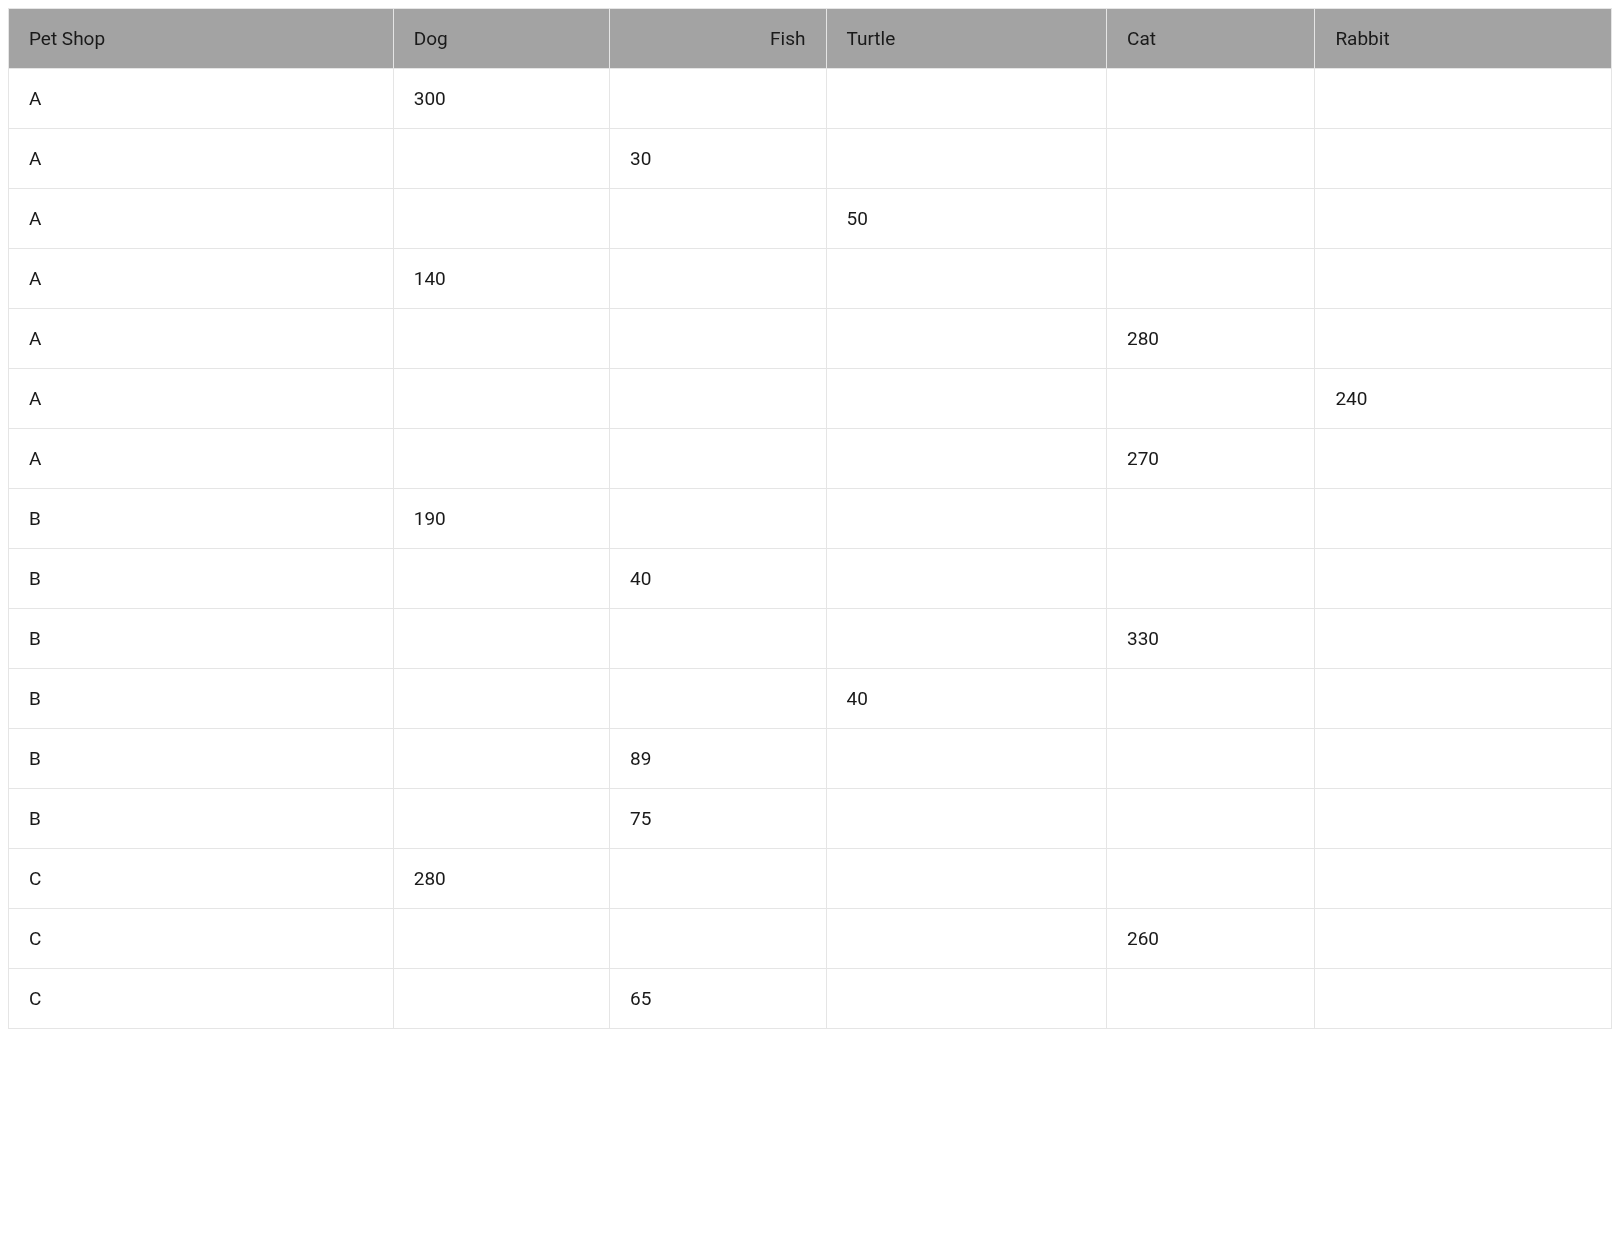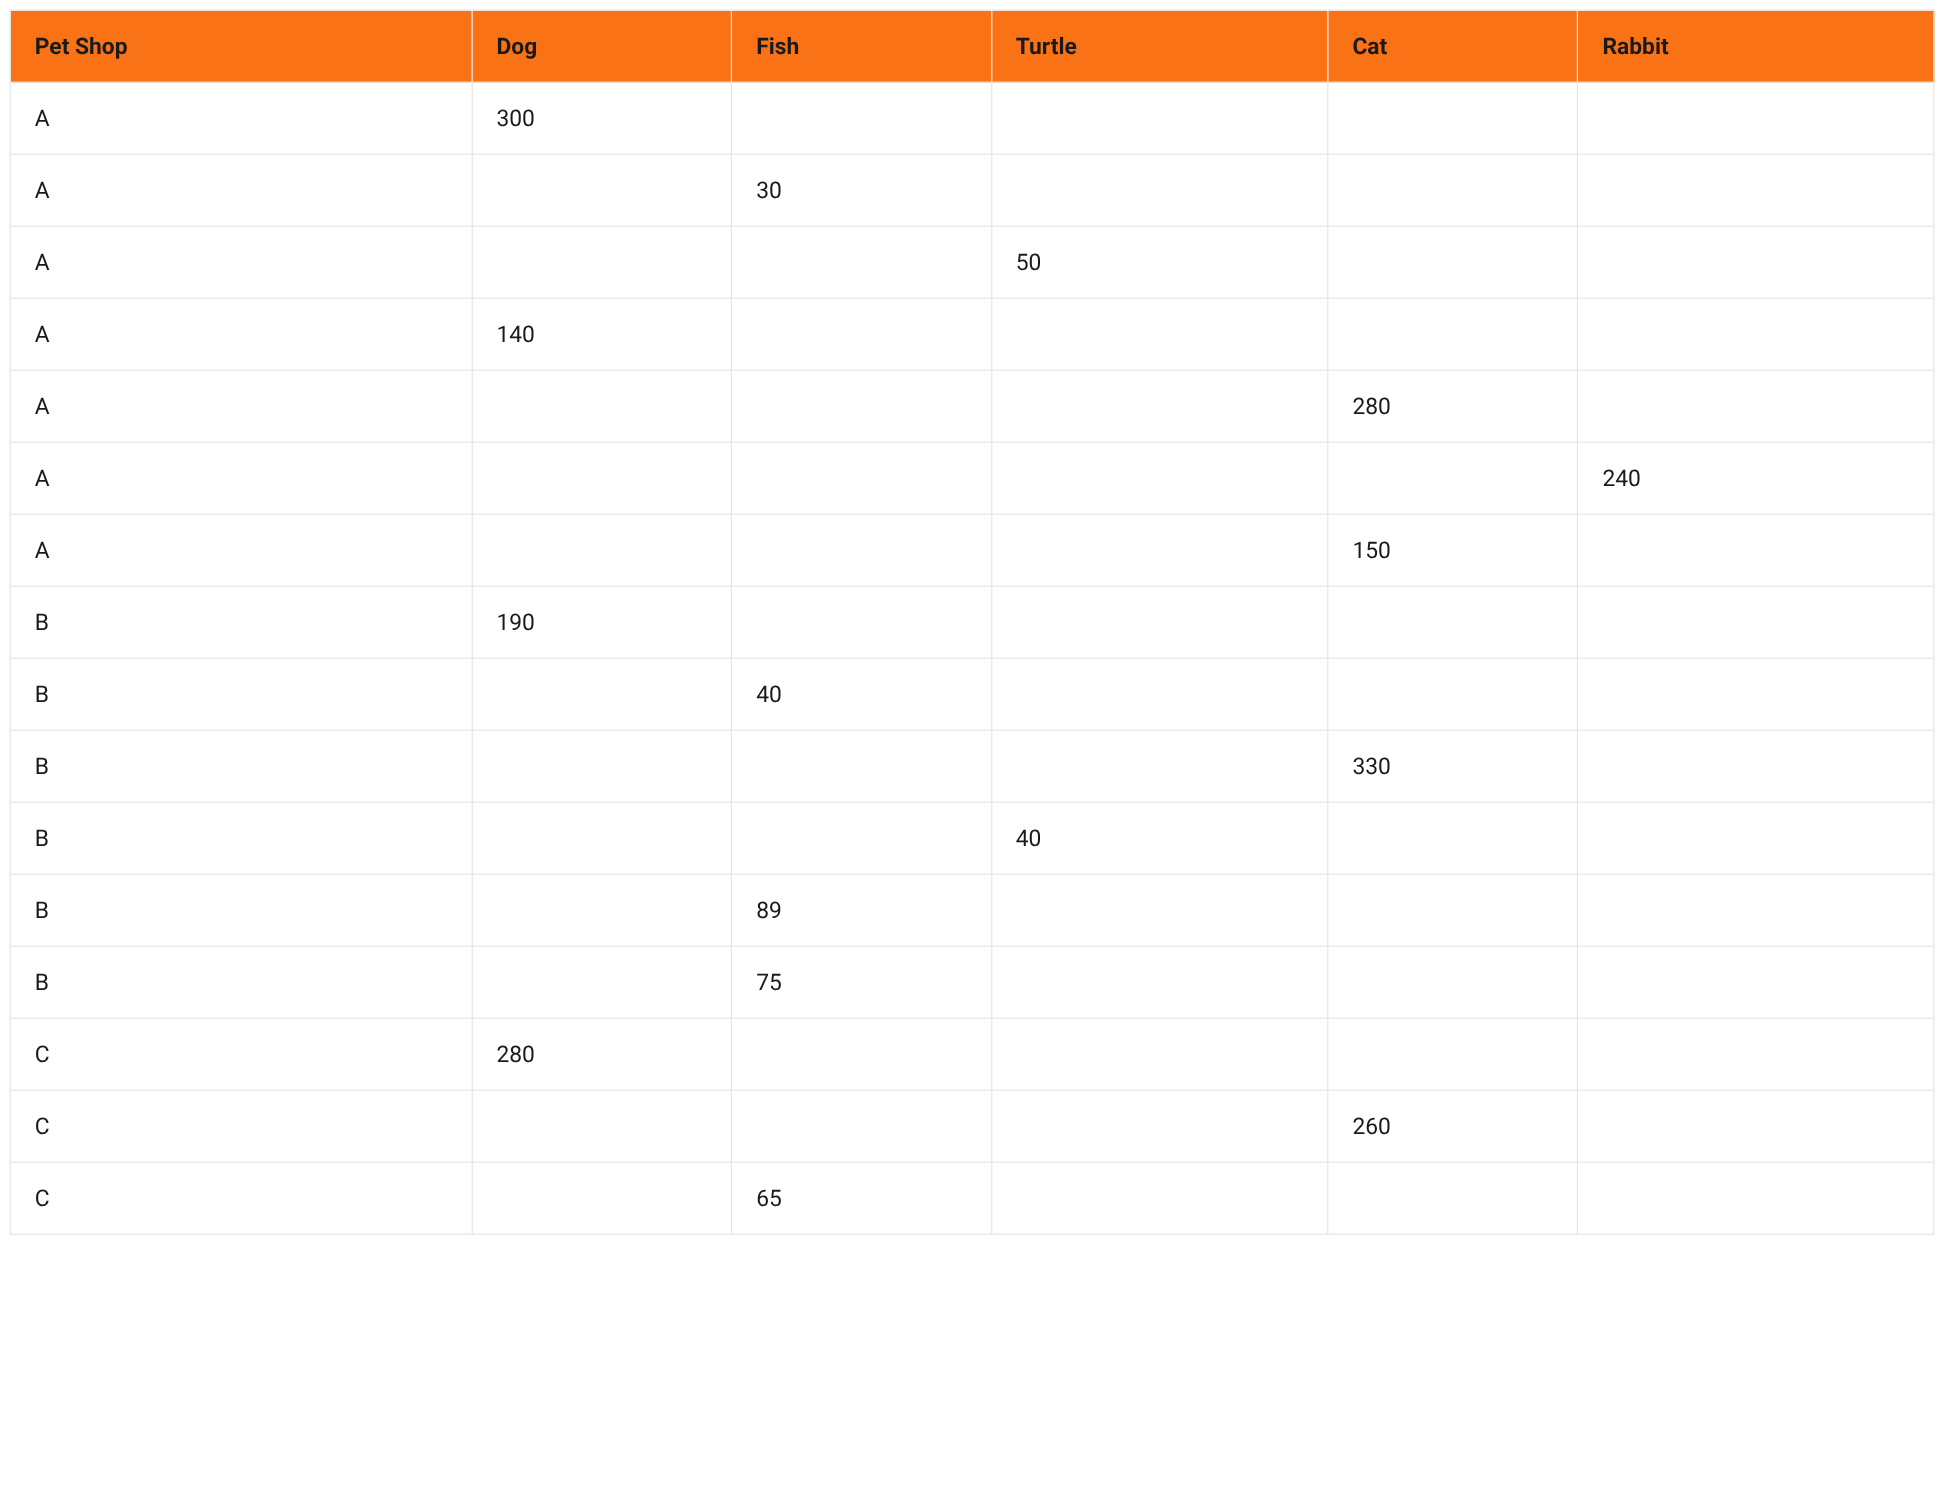--- a/index.html
+++ b/index.html
@@ -20,32 +20,32 @@
       border: 1px solid #e0e0e0;
     }
     th, td {
       text-align: left;
       padding: 18px 20px;
       border: 1px solid #e5e5e5;
       vertical-align: middle;
       height: 58px;
     }
     th {
-      background-color: #f97316;
-      font-weight: 700;
+      background-color: #a3a3a3;
+      font-weight: 400;
       color: #1a1a1a;
     }
     td {
       background-color: #ffffff;
       color: #1a1a1a;
       font-weight: 400;
     }
     .col-petshop { width: 24%; }
     .col-dog { width: 13.5%; }
-    .col-fish { width: 13.5%; }
+    .col-fish { width: 13.5%; text-align: right; }
     .col-turtle { width: 17.5%; }
     .col-cat { width: 13%; }
     .col-rabbit { width: 18.5%; }
   </style>
 </head>
 <body>
 
 <table>
   <thead>
     <tr>
@@ -104,21 +104,21 @@
       <td></td>
       <td></td>
       <td></td>
       <td>240</td>
     </tr>
     <tr>
       <td>A</td>
       <td></td>
       <td></td>
       <td></td>
-      <td>150</td>
+      <td>270</td>
       <td></td>
     </tr>
     <tr>
       <td>B</td>
       <td>190</td>
       <td></td>
       <td></td>
       <td></td>
       <td></td>
     </tr>

